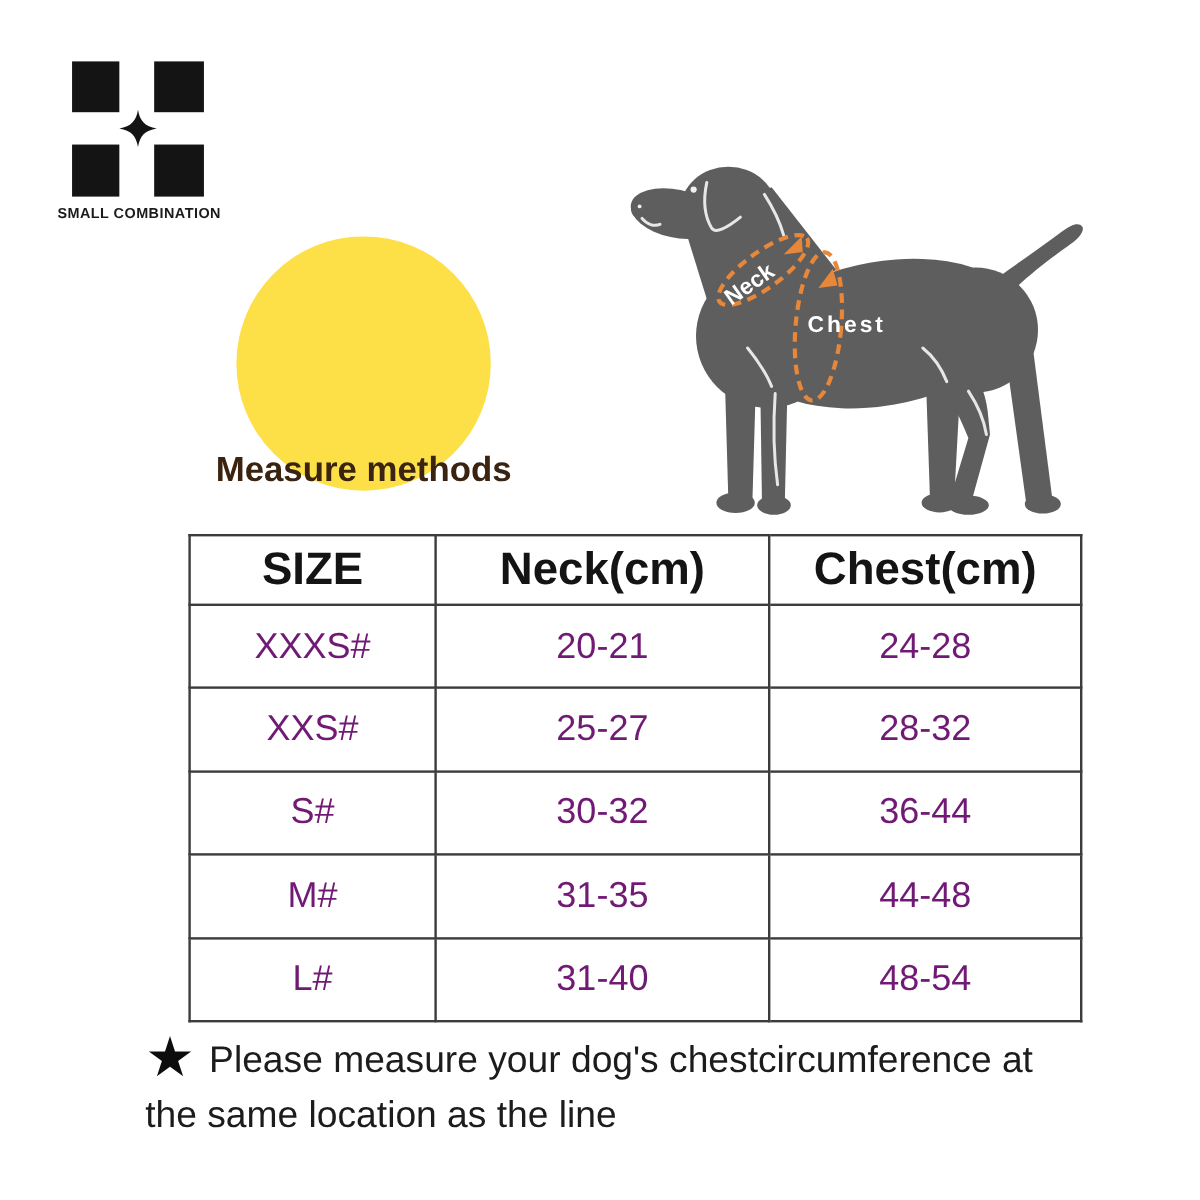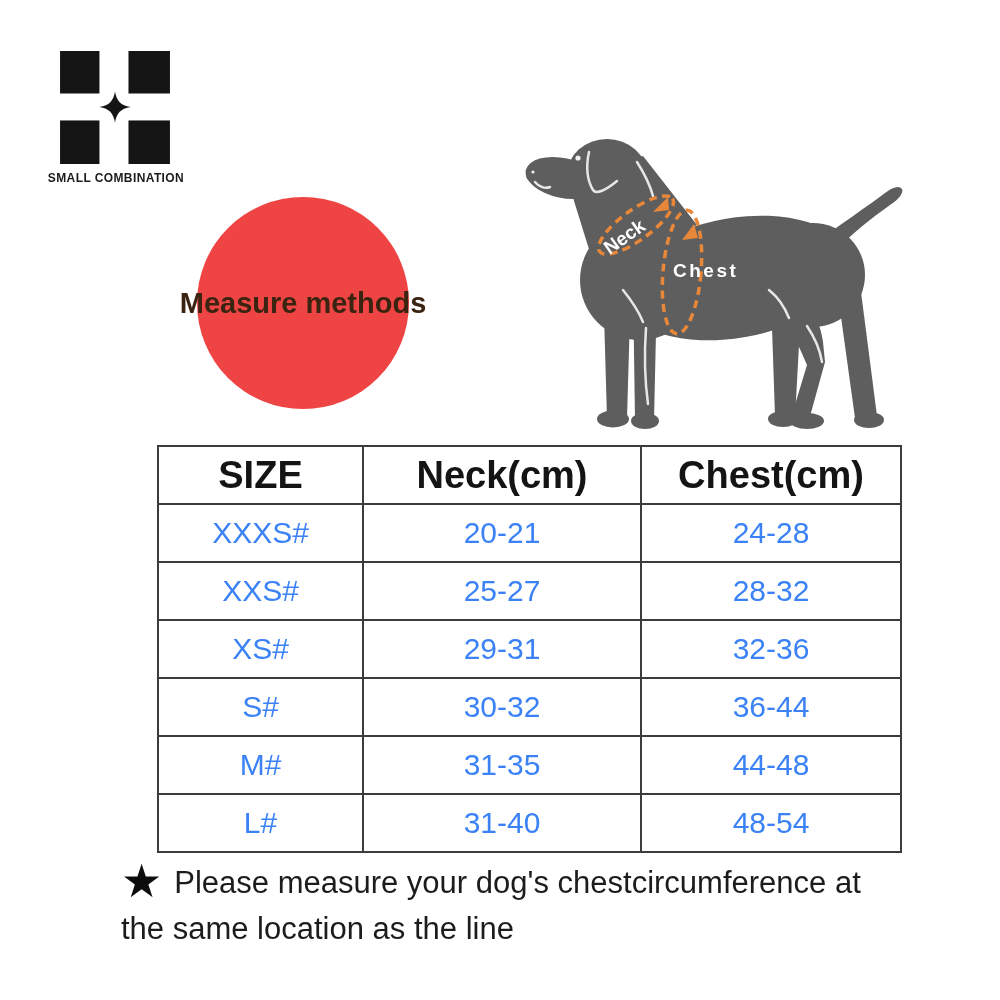--- a/index.html
+++ b/index.html
@@ -12,43 +12,43 @@
   
   .logo-svg { position:absolute; left:60px; top:51px; }
   .brand-name {
     position:absolute; left:36px; top:171px; width:160px;
     text-align:center; font-size:12px; font-weight:700;
     letter-spacing:0.4px; color:#1b1b1b; white-space:nowrap;
   }
   
   .measure-badge {
     position:absolute; left:197px; top:197px; width:212px; height:212px;
-    border-radius:50%; background:#ef4444;
-    display:flex; align-items:center; justify-content:center;
+    border-radius:50%; background:#fde047;
+    display:flex; align-items:flex-end; justify-content:center;
   }
   .measure-badge span {
     font-size:29px; font-weight:700; color:#3A2411; white-space:nowrap;
   }
   
   .dog-svg { position:absolute; left:525px; top:130px; }
   
   table.size-table {
     position:absolute; left:137px; top:445px; width:743px; height:407px;
     border-collapse:collapse; table-layout:fixed; text-align:center;
     background:#ffffff;
     margin-left:20px;
   }
   table.size-table th, table.size-table td {
     border:2px solid #3C3C3C; vertical-align:middle; padding:0;
   }
   table.size-table th {
     font-size:38px; font-weight:700; color:#141414; height:58px;
   }
   table.size-table td {
-    font-size:30px; font-weight:400; color:#3b82f6; height:58px;
+    font-size:30px; font-weight:400; color:#701a75; height:58px;
   }
   
   .footnote {
     position:absolute; left:121px; top:858px; width:780px;
     font-size:31px; line-height:46px; color:#1C1C1C;
   }
   .footnote .star {
     font-size:46px; line-height:46px; color:#0d0d0d;
     display:inline-block; vertical-align:-4px; margin-right:12px;
   }
@@ -143,25 +143,20 @@
         <td>XXXS#</td>
         <td>20-21</td>
         <td>24-28</td>
       </tr>
       <tr>
         <td>XXS#</td>
         <td>25-27</td>
         <td>28-32</td>
       </tr>
       <tr>
-        <td>XS#</td>
-        <td>29-31</td>
-        <td>32-36</td>
-      </tr>
-      <tr>
         <td>S#</td>
         <td>30-32</td>
         <td>36-44</td>
       </tr>
       <tr>
         <td>M#</td>
         <td>31-35</td>
         <td>44-48</td>
       </tr>
       <tr>

